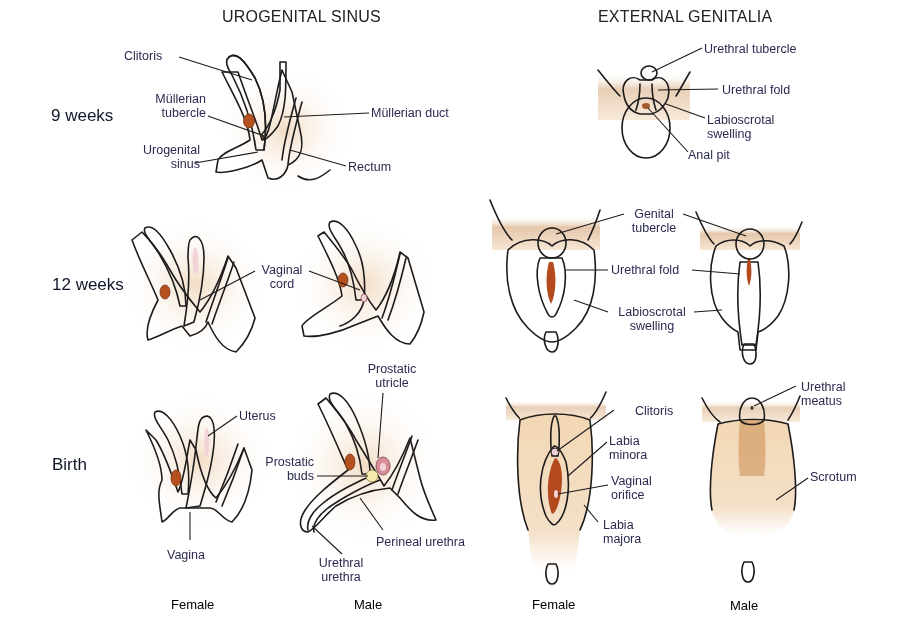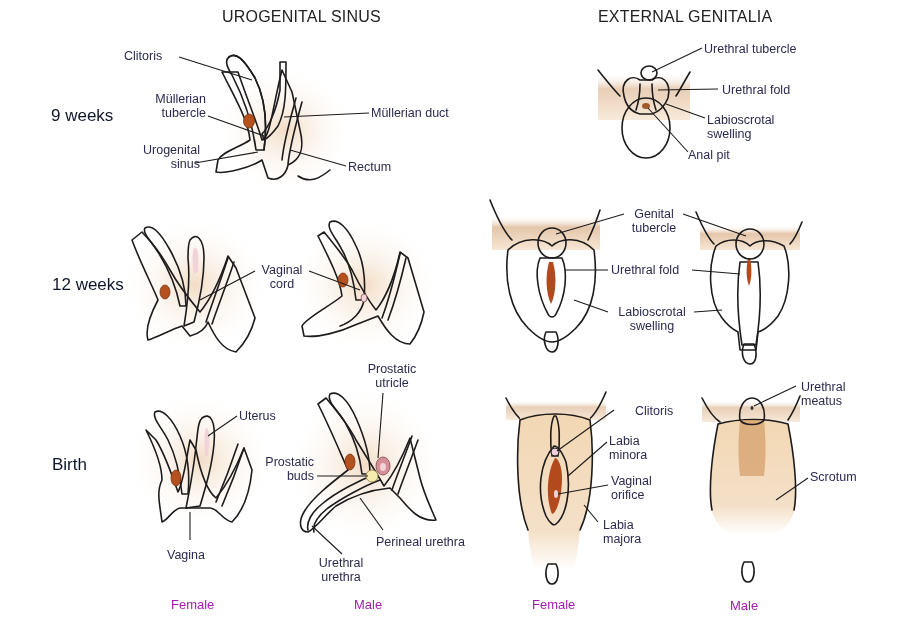--- a/index.html
+++ b/index.html
@@ -3,21 +3,21 @@
 <meta charset="utf-8">
 <style>
   html, body { margin: 0; padding: 0; background: #ffffff; }
   body { width: 912px; height: 620px; position: relative; overflow: hidden;
          font-family: "Liberation Sans", sans-serif; color: #2a2a4a; }
   .lbl { position: absolute; font-size: 12.5px; line-height: 14px; white-space: nowrap; color: #2a2a50; }
   .lbl.c { text-align: center; }
   .lbl.r { text-align: right; }
   .hdr { position: absolute; font-size: 16px; color: #222; letter-spacing: 0.2px; }
   .row { position: absolute; font-size: 17px; color: #0f172a; }
-  .foot { position: absolute; font-size: 13px; color: #a21caf; }
+  .foot { position: absolute; font-size: 13px; color: #000000; }
   svg.art { position: absolute; left: 0; top: 0; }
   .ol { stroke: #1d1b1b; stroke-width: 1.6; fill: none; stroke-linejoin: round; stroke-linecap: round; }
   .lead { stroke: #1d1b1b; stroke-width: 1.1; fill: none; }
 </style>
 </head>
 <body>
 
 <svg class="art" width="912" height="620" viewBox="0 0 912 620">
   <defs>
     <radialGradient id="glow" cx="0.5" cy="0.5" r="0.5">

